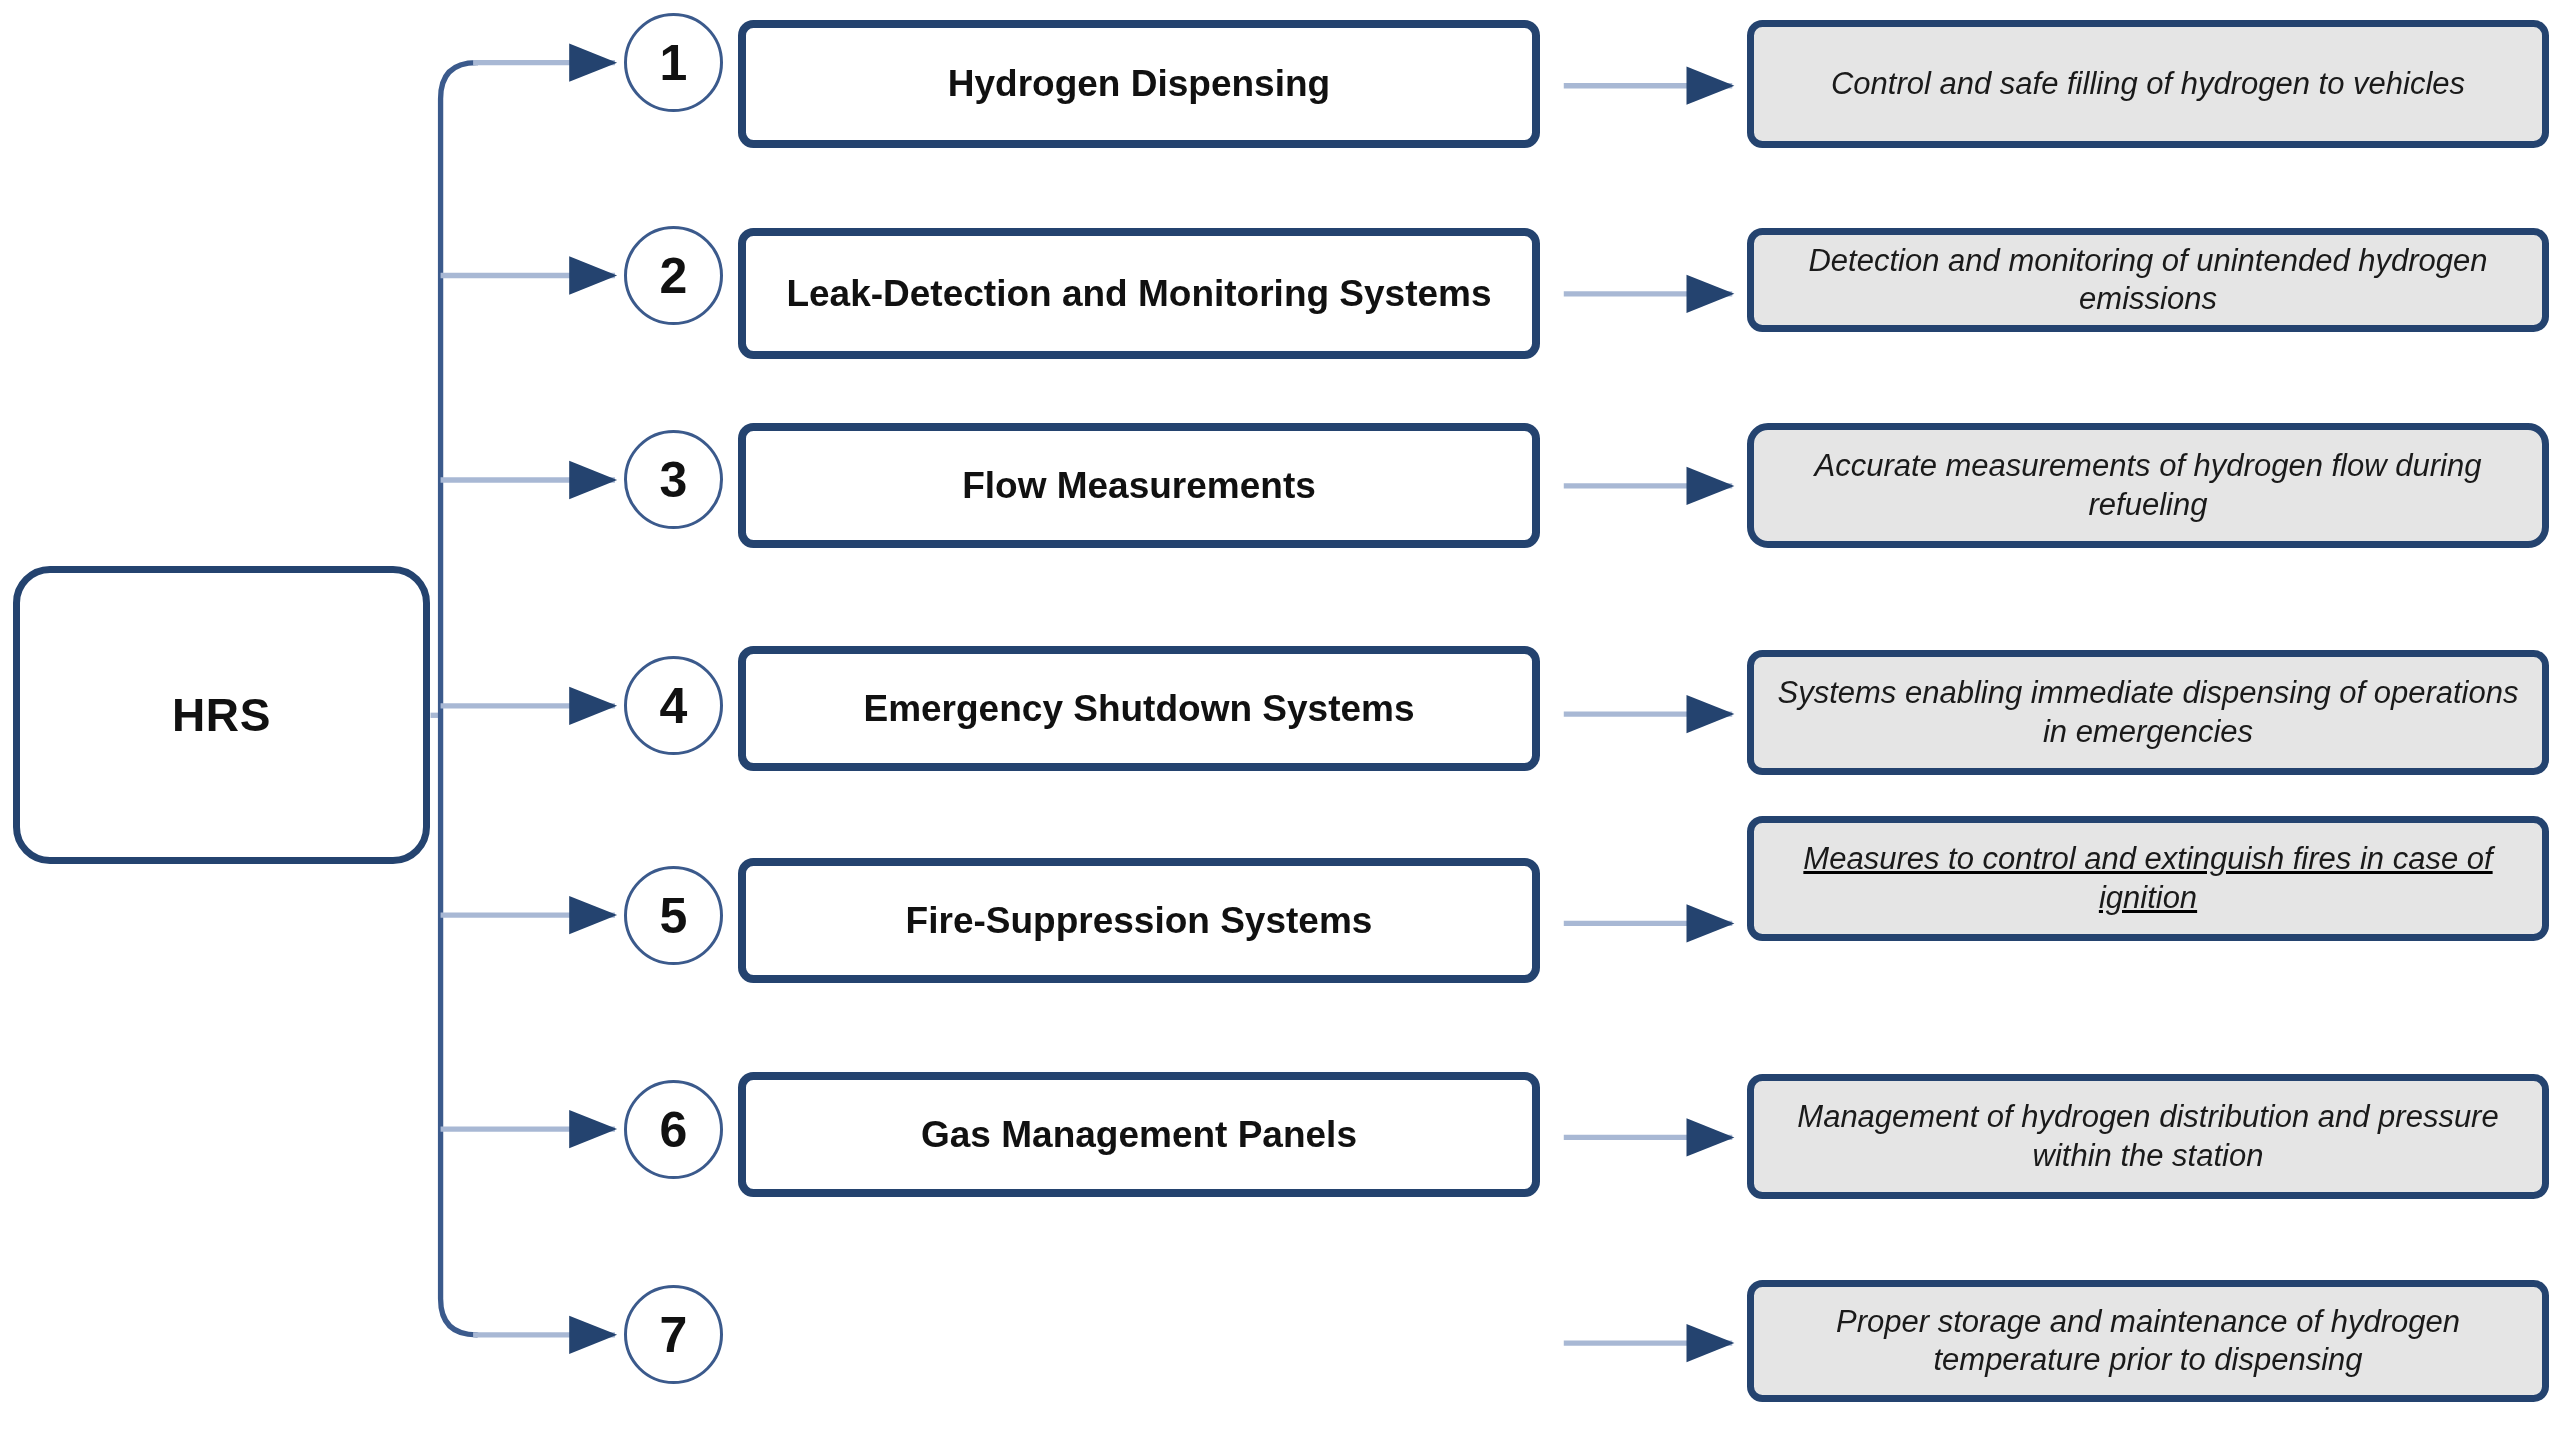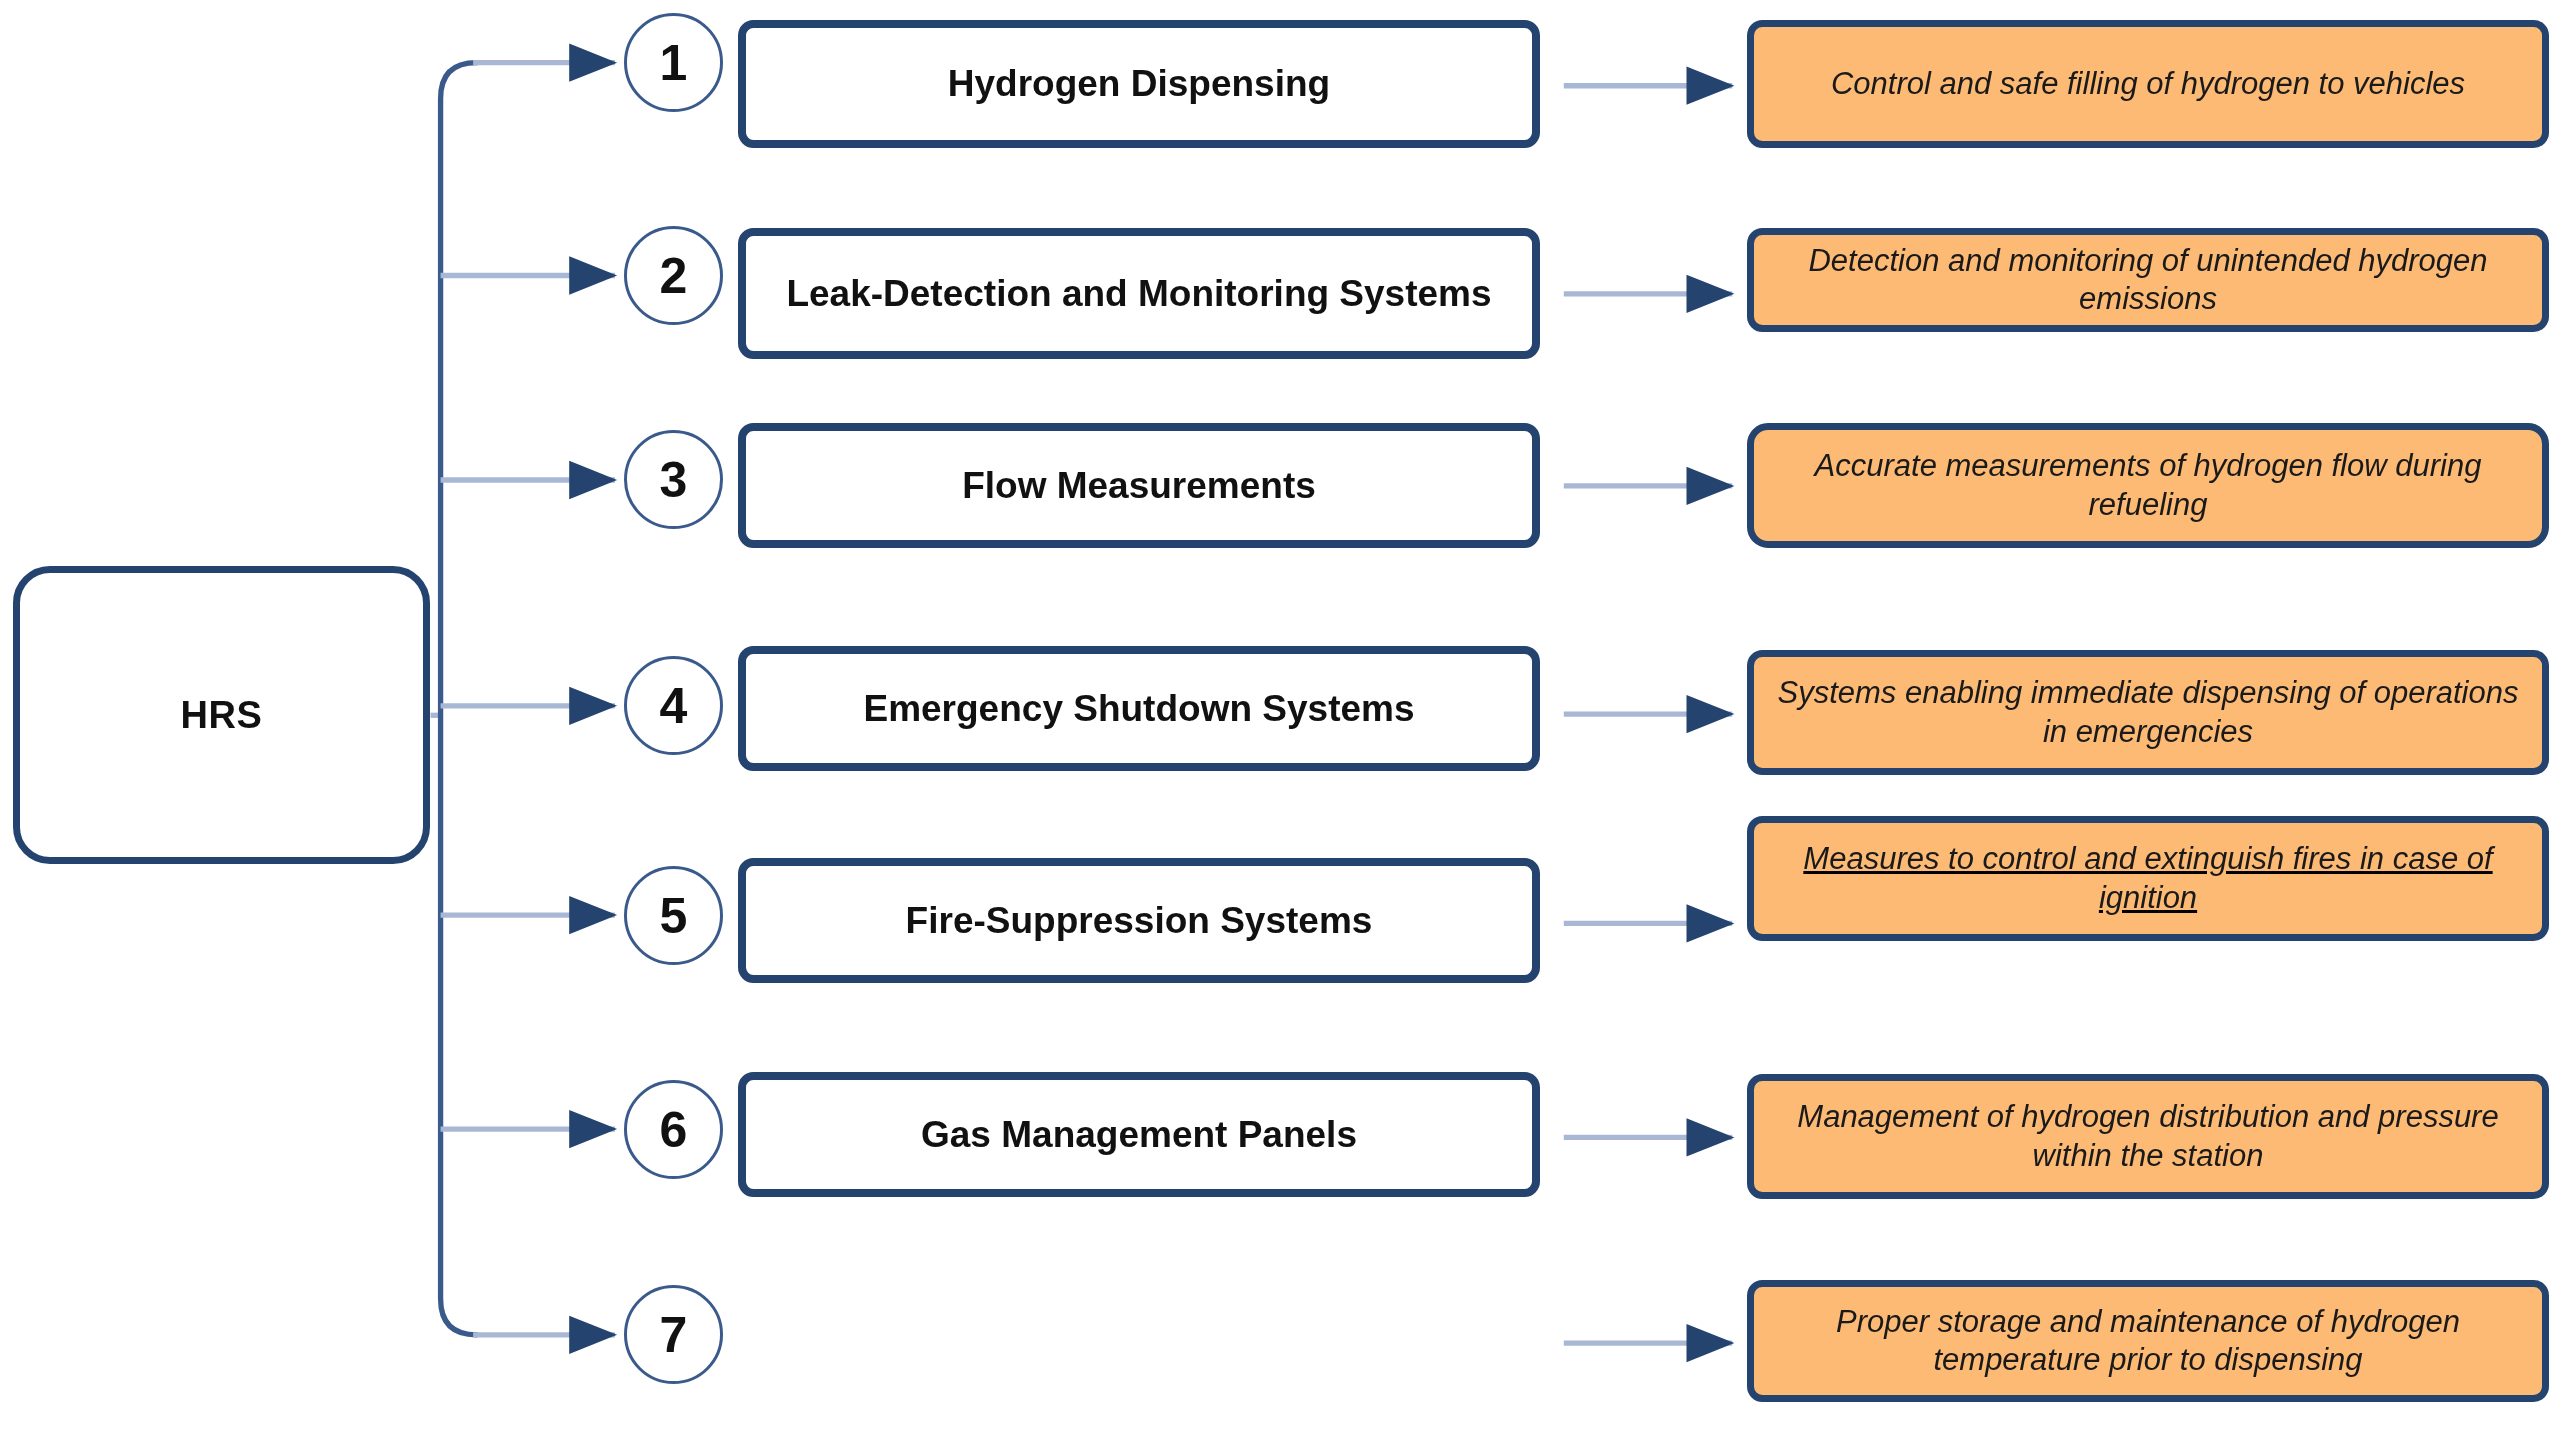--- a/index.html
+++ b/index.html
@@ -35,21 +35,21 @@
     height: 298px;
     box-sizing: border-box;
     border: 7.7px solid #24436F;
     border-radius: 37px;
     background: #ffffff;
     display: flex;
     align-items: center;
     justify-content: center;
   }
   .root-label {
-    font-size: 38px;
+    font-size: 46px;
     font-weight: bold;
     color: #111111;
     letter-spacing: 0.6px;
   }
 
   
   .num-circle {
     position: absolute;
     width: 99px;
     height: 99px;
@@ -91,21 +91,21 @@
   }
 
   
   .desc-box {
     position: absolute;
     left: 1747px;
     width: 802px;
     box-sizing: border-box;
     border: 7px solid #24436F;
     border-radius: 15.4px;
-    background: #fdba74;
+    background: #e5e5e5;
     display: flex;
     align-items: center;
     justify-content: center;
     padding: 0 18px;
   }
   .desc-text {
     font-size: 31px;
     font-style: italic;
     color: #1a1a1a;
     text-align: center;

